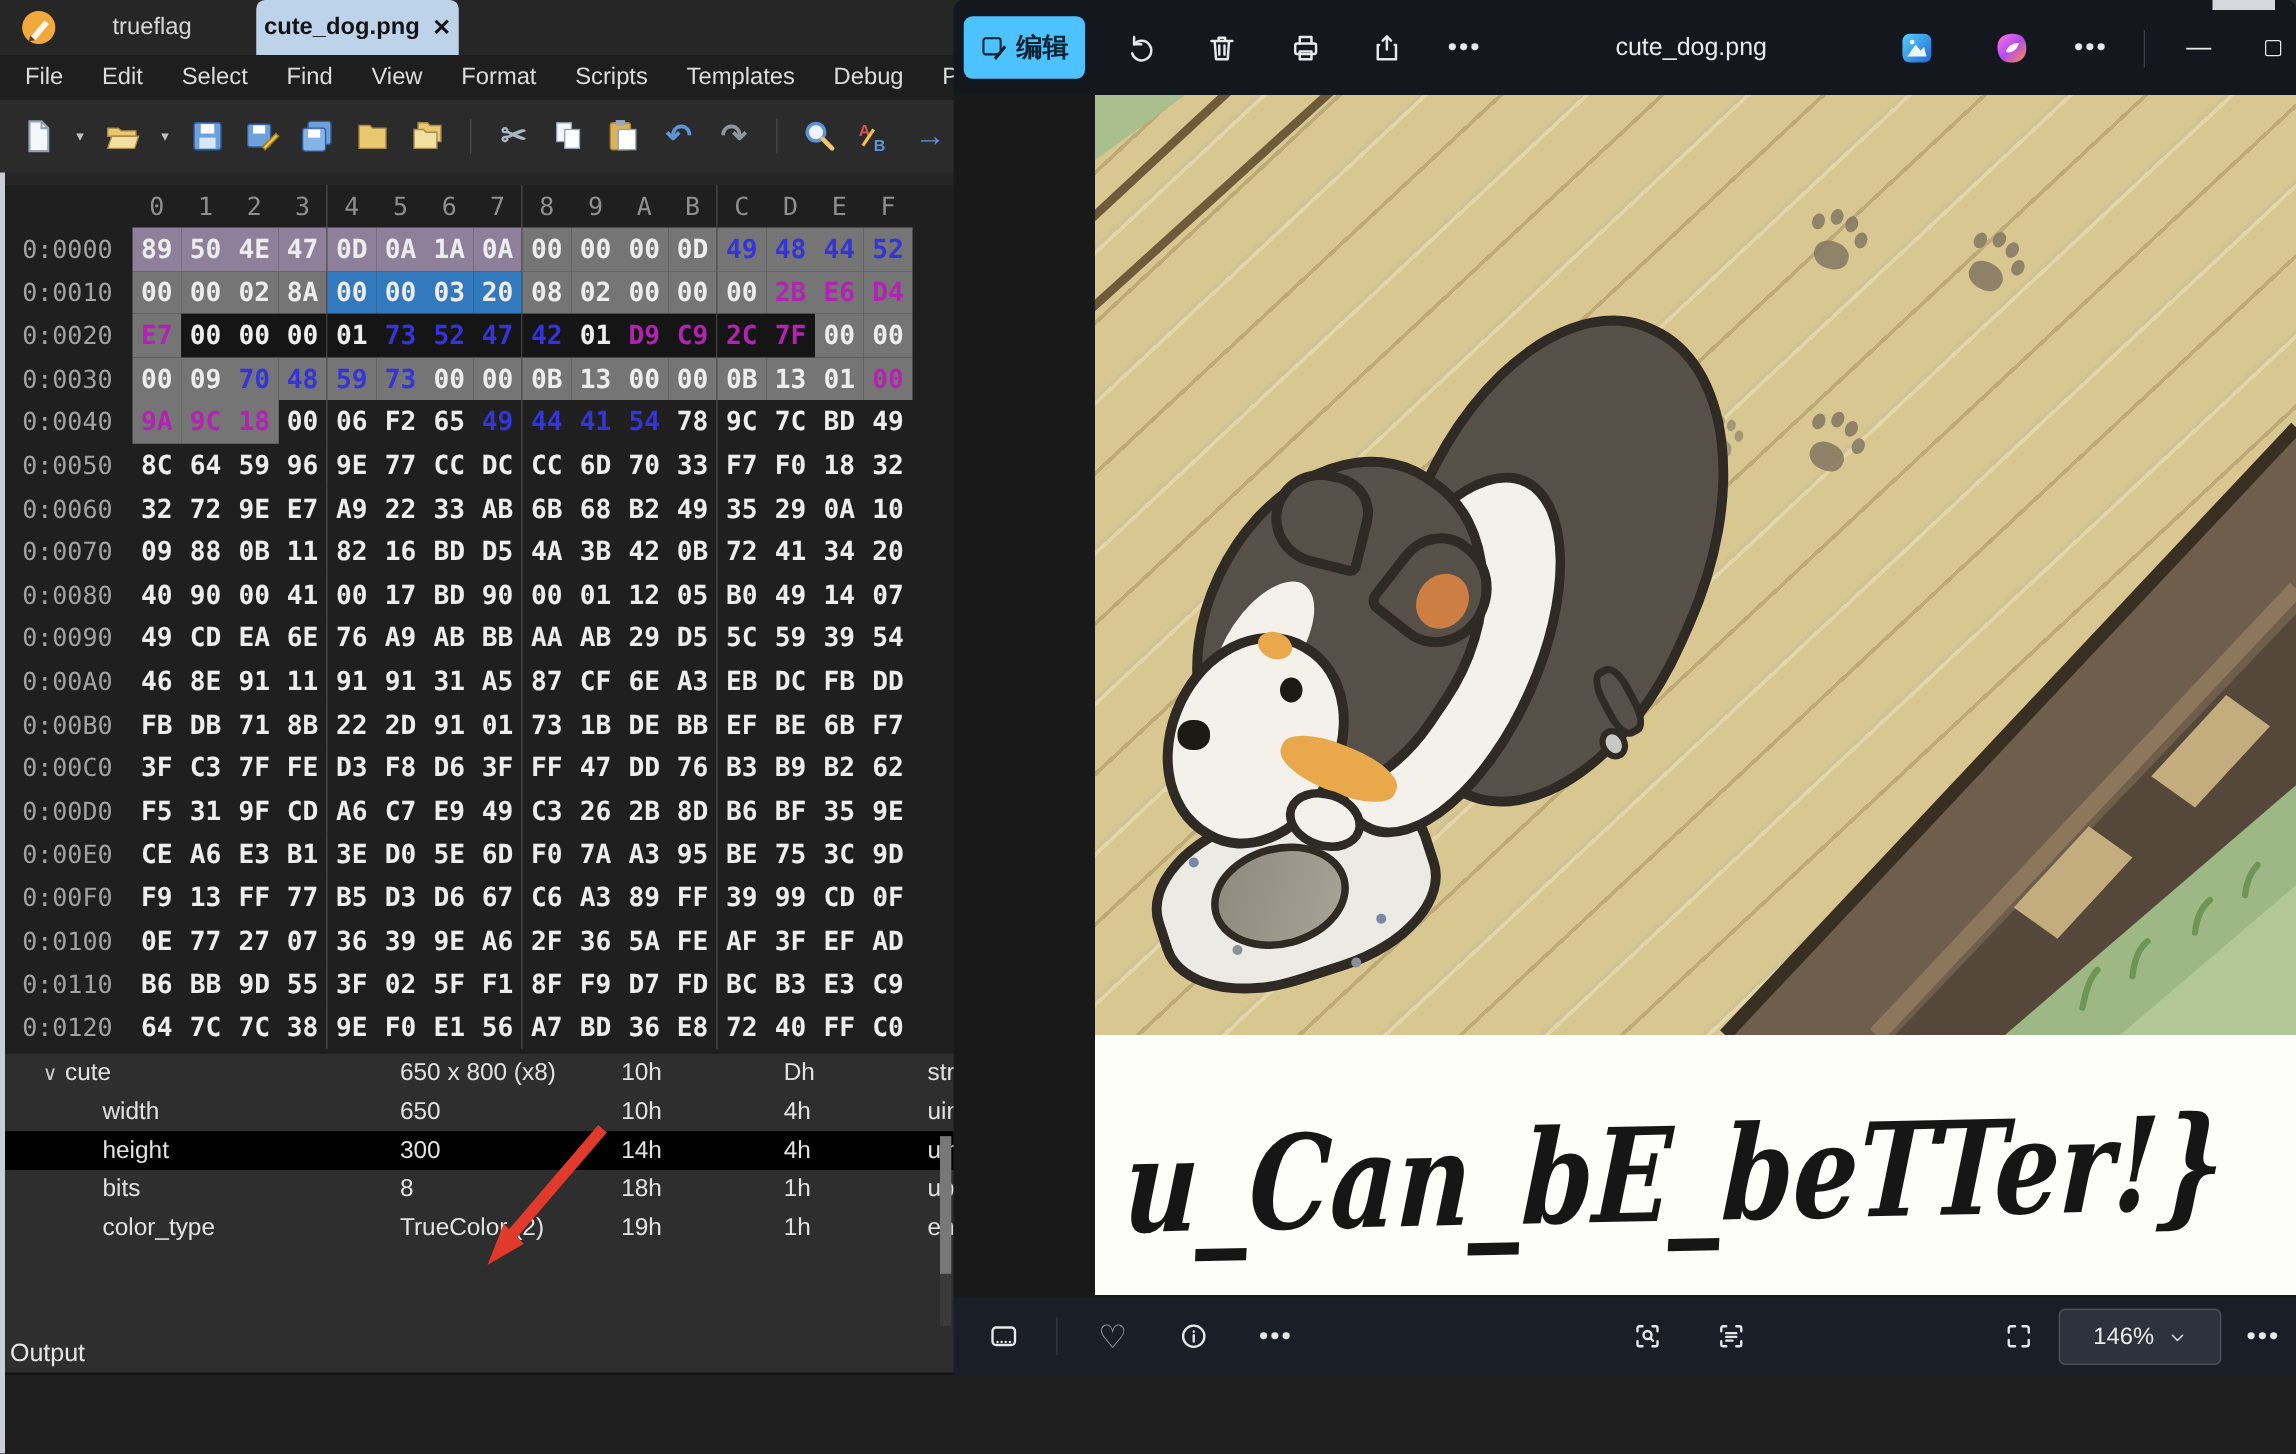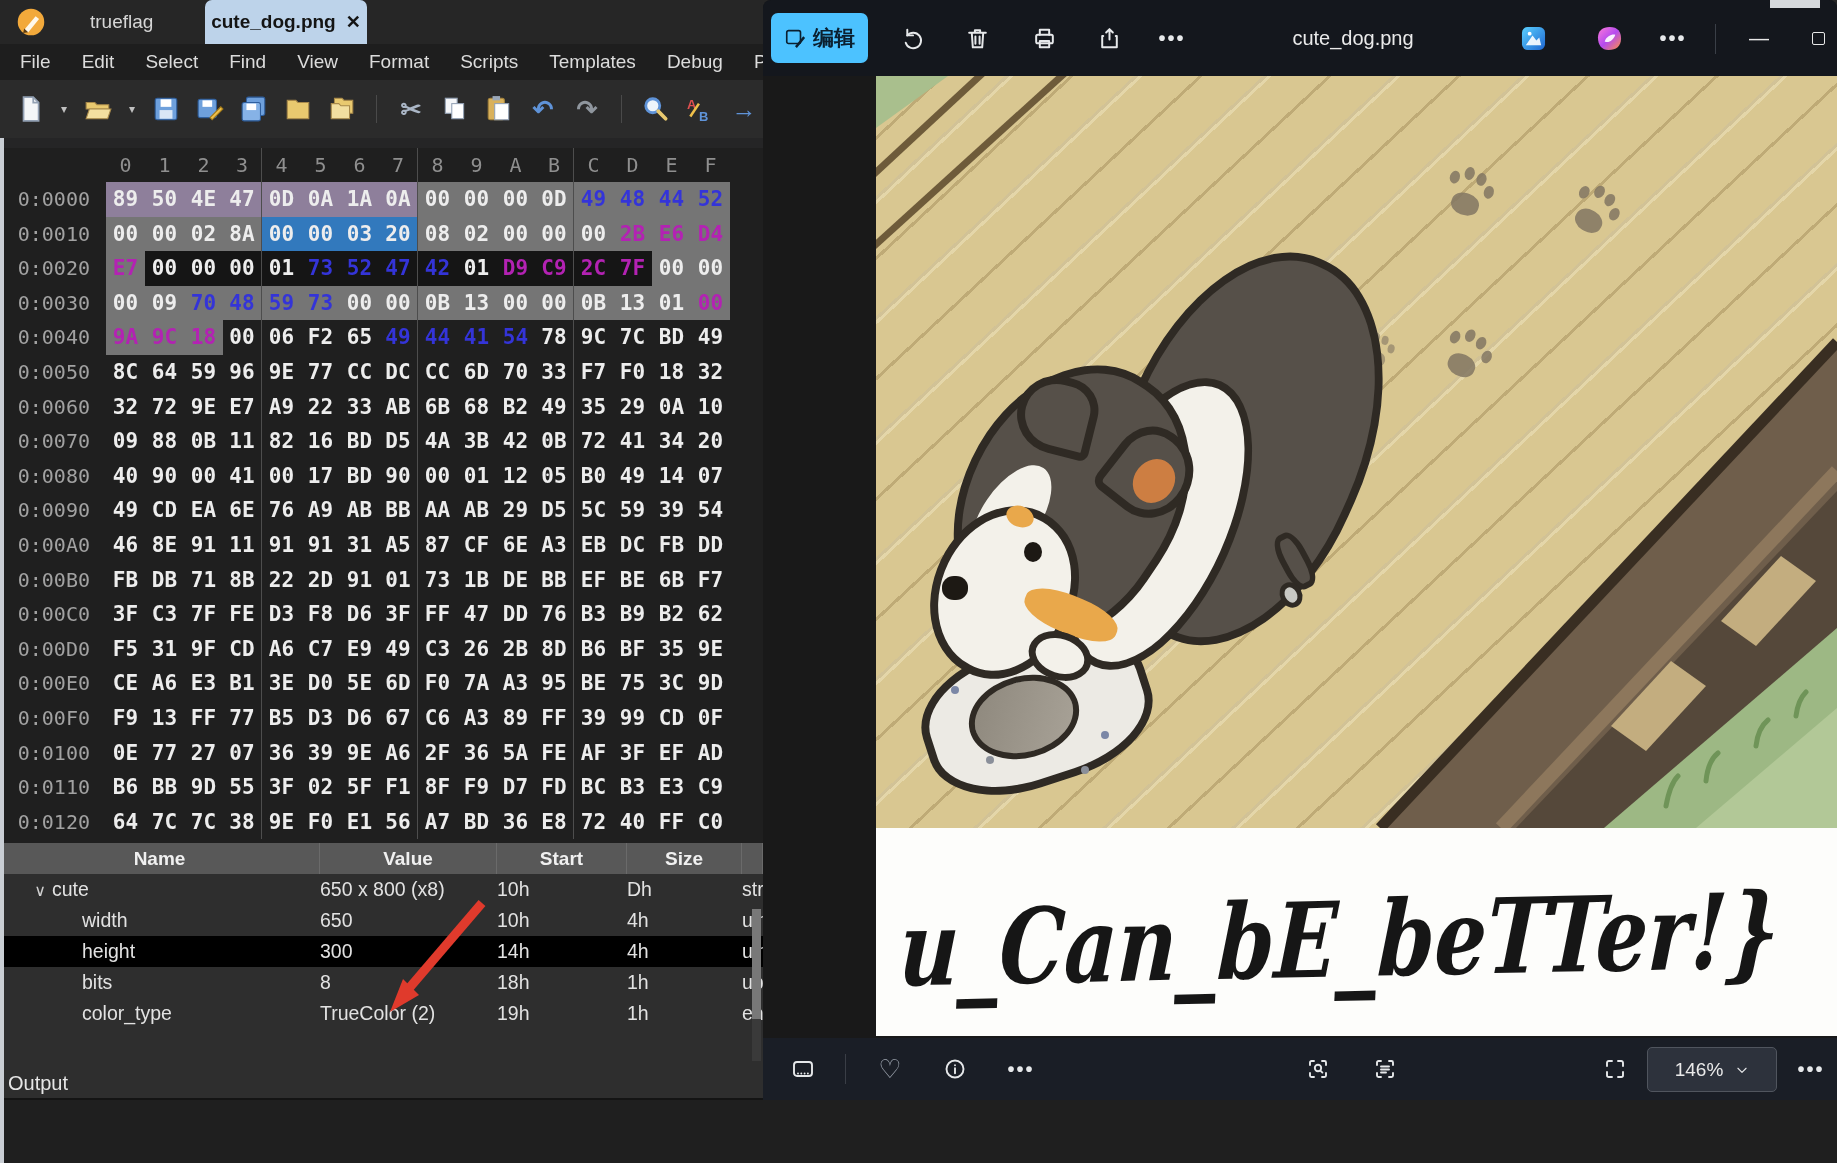--- a/index.html
+++ b/index.html
@@ -285,27 +285,20 @@
         <div class="hexrow"><span class="addr">0:00D0</span><span class="byte f-w">F5</span><span class="byte f-w">31</span><span class="byte f-w">9F</span><span class="byte f-w sep">CD</span><span class="byte f-w">A6</span><span class="byte f-w">C7</span><span class="byte f-w">E9</span><span class="byte f-w sep">49</span><span class="byte f-w">C3</span><span class="byte f-w">26</span><span class="byte f-w">2B</span><span class="byte f-w sep">8D</span><span class="byte f-w">B6</span><span class="byte f-w">BF</span><span class="byte f-w">35</span><span class="byte f-w">9E</span></div>
         <div class="hexrow"><span class="addr">0:00E0</span><span class="byte f-w">CE</span><span class="byte f-w">A6</span><span class="byte f-w">E3</span><span class="byte f-w sep">B1</span><span class="byte f-w">3E</span><span class="byte f-w">D0</span><span class="byte f-w">5E</span><span class="byte f-w sep">6D</span><span class="byte f-w">F0</span><span class="byte f-w">7A</span><span class="byte f-w">A3</span><span class="byte f-w sep">95</span><span class="byte f-w">BE</span><span class="byte f-w">75</span><span class="byte f-w">3C</span><span class="byte f-w">9D</span></div>
         <div class="hexrow"><span class="addr">0:00F0</span><span class="byte f-w">F9</span><span class="byte f-w">13</span><span class="byte f-w">FF</span><span class="byte f-w sep">77</span><span class="byte f-w">B5</span><span class="byte f-w">D3</span><span class="byte f-w">D6</span><span class="byte f-w sep">67</span><span class="byte f-w">C6</span><span class="byte f-w">A3</span><span class="byte f-w">89</span><span class="byte f-w sep">FF</span><span class="byte f-w">39</span><span class="byte f-w">99</span><span class="byte f-w">CD</span><span class="byte f-w">0F</span></div>
         <div class="hexrow"><span class="addr">0:0100</span><span class="byte f-w">0E</span><span class="byte f-w">77</span><span class="byte f-w">27</span><span class="byte f-w sep">07</span><span class="byte f-w">36</span><span class="byte f-w">39</span><span class="byte f-w">9E</span><span class="byte f-w sep">A6</span><span class="byte f-w">2F</span><span class="byte f-w">36</span><span class="byte f-w">5A</span><span class="byte f-w sep">FE</span><span class="byte f-w">AF</span><span class="byte f-w">3F</span><span class="byte f-w">EF</span><span class="byte f-w">AD</span></div>
         <div class="hexrow"><span class="addr">0:0110</span><span class="byte f-w">B6</span><span class="byte f-w">BB</span><span class="byte f-w">9D</span><span class="byte f-w sep">55</span><span class="byte f-w">3F</span><span class="byte f-w">02</span><span class="byte f-w">5F</span><span class="byte f-w sep">F1</span><span class="byte f-w">8F</span><span class="byte f-w">F9</span><span class="byte f-w">D7</span><span class="byte f-w sep">FD</span><span class="byte f-w">BC</span><span class="byte f-w">B3</span><span class="byte f-w">E3</span><span class="byte f-w">C9</span></div>
         <div class="hexrow"><span class="addr">0:0120</span><span class="byte f-w">64</span><span class="byte f-w">7C</span><span class="byte f-w">7C</span><span class="byte f-w sep">38</span><span class="byte f-w">9E</span><span class="byte f-w">F0</span><span class="byte f-w">E1</span><span class="byte f-w sep">56</span><span class="byte f-w">A7</span><span class="byte f-w">BD</span><span class="byte f-w">36</span><span class="byte f-w sep">E8</span><span class="byte f-w">72</span><span class="byte f-w">40</span><span class="byte f-w">FF</span><span class="byte f-w">C0</span></div>
       </div>
   </div>
 
   <div class="templatepanel">
-    <div class="tr-head" id="trhead">
-        <span>Name</span>
-        <span>Value</span>
-        <span>Start</span>
-        <span>Size</span>
-        <span></span>
-      </div>
     <div id="trrows">
         <div class="trow">
           <span class="nm"><span class="chev">∨</span><span>cute</span></span>
           <span>650 x 800 (x8)</span>
           <span>10h</span>
           <span>Dh</span>
           <span>str</span>
         </div>
         <div class="trow">
           <span class="nm child"><span>width</span></span>

